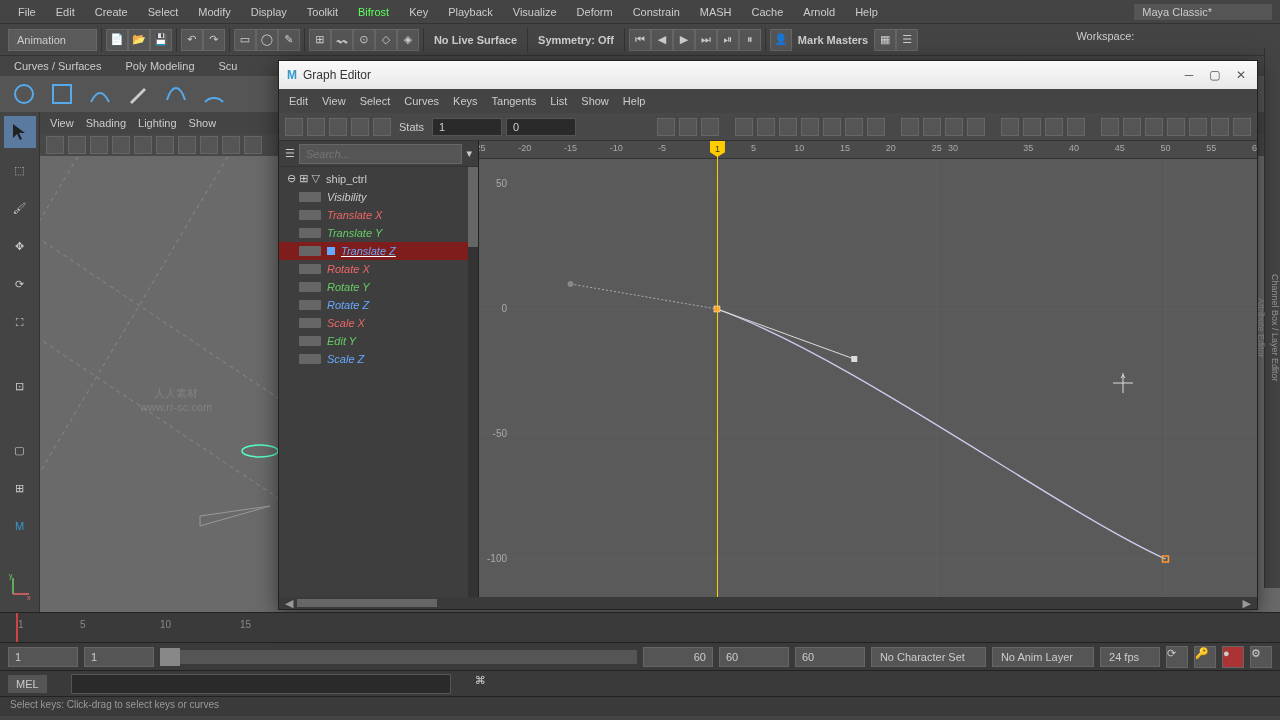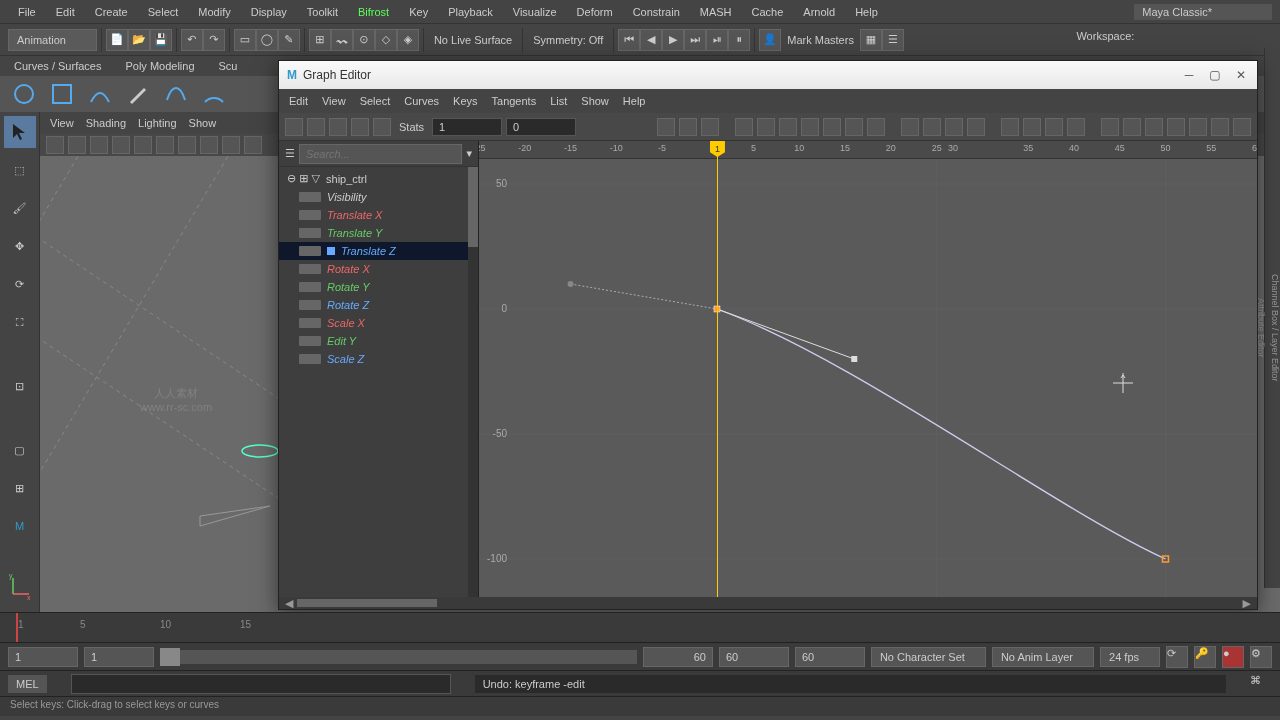--- a/index.html
+++ b/index.html
@@ -10,21 +10,21 @@
 .main-menu .item { padding: 4px 10px; cursor: pointer; }
 .main-menu .bifrost { color: #5cff5c; }
 .main-menu .spacer { flex: 1; }
 .main-menu .workspace { font-size: 11px; margin-top: 48px; }
 
 
 .top-toolbar { background: #444; height: 32px; display: flex; align-items: center; padding: 0 8px; border-bottom: 1px solid #333; }
 .top-toolbar .dropdown { background: #5a5a5a; color: #ccc; border: 1px solid #666; padding: 4px 30px 4px 8px; font-size: 11px; position: relative; }
 .top-toolbar .tb-icon { width: 22px; height: 22px; background: #555; display: inline-flex; align-items: center; justify-content: center; border: 1px solid #666; cursor: pointer; }
 .top-toolbar .tb-sep { width: 1px; height: 24px; background: #333; margin: 0 4px; }
-.top-toolbar .label { padding: 0 6px; }
+.top-toolbar .label { padding: 0 6px; font-weight: bold; }
 
 
 .shelf-tabs { background: #444; height: 20px; display: flex; align-items: center; padding: 0 8px; gap: 12px; font-size: 11px; color: #999; }
 .shelf-tabs .tab { cursor: pointer; color: #ccc; padding: 2px 6px; }
 
 
 .shelf { background: #555; height: 36px; display: flex; align-items: center; padding: 0 8px; gap: 6px; }
 .shelf .shelf-btn { width: 32px; height: 32px; display: flex; align-items: center; justify-content: center; cursor: pointer; }
 .shelf svg { width: 24px; height: 24px; }
 
@@ -54,21 +54,21 @@
 .ge-toolbar input { background: #2a2a2a; color: #ccc; border: 1px solid #555; padding: 2px 6px; width: 70px; font-size: 11px; }
 .ge-toolbar .stats-label { font-size: 11px; margin: 0 4px; }
 .ge-toolbar .tspacer { flex: 1; }
 .ge-body { flex: 1; display: flex; overflow: hidden; }
 .ge-outliner { width: 200px; background: #3e3e3e; border-right: 1px solid #222; display: flex; flex-direction: column; }
 .ge-search { height: 26px; display: flex; align-items: center; padding: 0 6px; gap: 4px; border-bottom: 1px solid #333; }
 .ge-search input { flex: 1; background: #555; color: #ccc; border: 1px solid #666; padding: 3px 6px; font-size: 11px; font-style: italic; }
 .ge-tree { flex: 1; overflow: auto; padding: 2px 0; position: relative; }
 .ge-node { display: flex; align-items: center; padding: 3px 8px; gap: 6px; cursor: pointer; font-style: italic; font-size: 11px; }
 .ge-node.root { color: #ccc; font-style: normal; }
-.ge-node.selected { background: #0f172a; color: #fff; }
+.ge-node.selected { background: #7f1d1d; color: #fff; text-decoration: underline; }
 .ge-node .ch-icon { width: 22px; height: 10px; background: #666; margin-left: 12px; border-radius:1px; }
 .attr-x { color: #e66; }
 .attr-y { color: #6c6; }
 .attr-z { color: #6af; }
 .ge-scrollbar { width: 10px; background: #333; position: absolute; right: 0; top: 0; bottom: 0; }
 .ge-scroll-thumb { position: absolute; right: 0; top: 0; width: 10px; height: 80px; background: #666; }
 
 .ge-graph { flex: 1; position: relative; background: #5a5a5a; overflow: hidden; }
 .ge-ruler { position: absolute; top: 0; left: 0; right: 0; height: 18px; background: #4a4a4a; border-bottom: 1px solid #333; }
 .ge-ruler .tick { position: absolute; top: 2px; font-size: 9px; color: #aaa; transform: translateX(-50%); }
@@ -480,17 +480,16 @@
   <span class="dd">24 fps</span>
   <span class="r-icon">⟳</span>
   <span class="r-icon">🔑</span>
   <span class="r-icon red">●</span>
   <span class="r-icon">⚙</span>
 </div>
 
 <div class="cmd-line">
   <span class="mel">MEL</span>
   <input style="">
-  <div class="result">Undo: keyframe -edit</div>
   <span class="r-icon" style="width:22px;height:20px">⌘</span>
 </div>
 
 <div class="help-line">Select keys: Click-drag to select keys or curves</div>
 
 </body></html>

